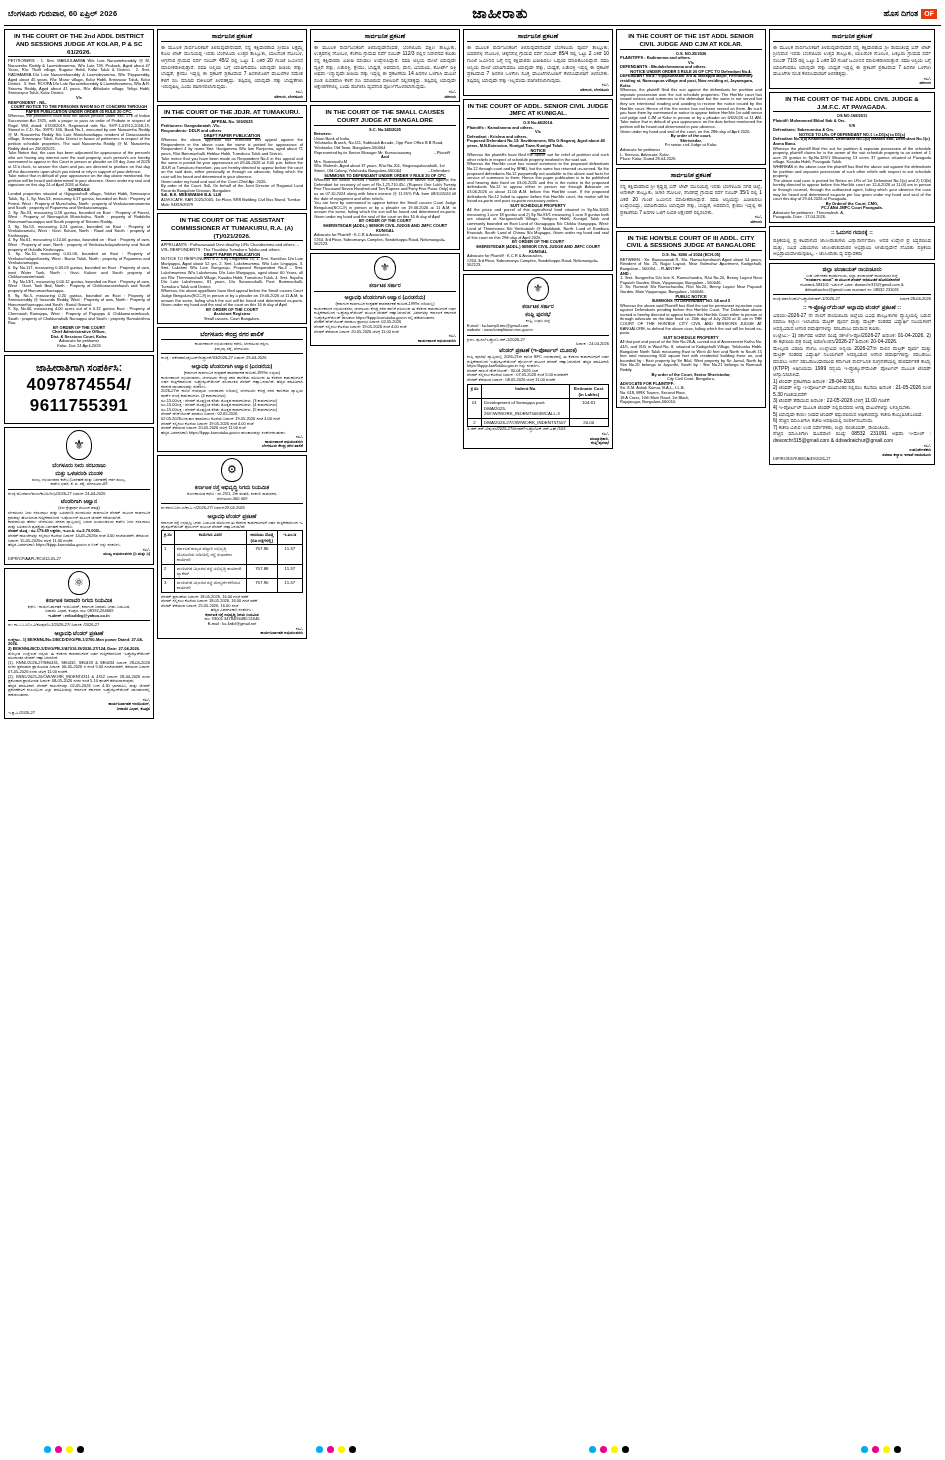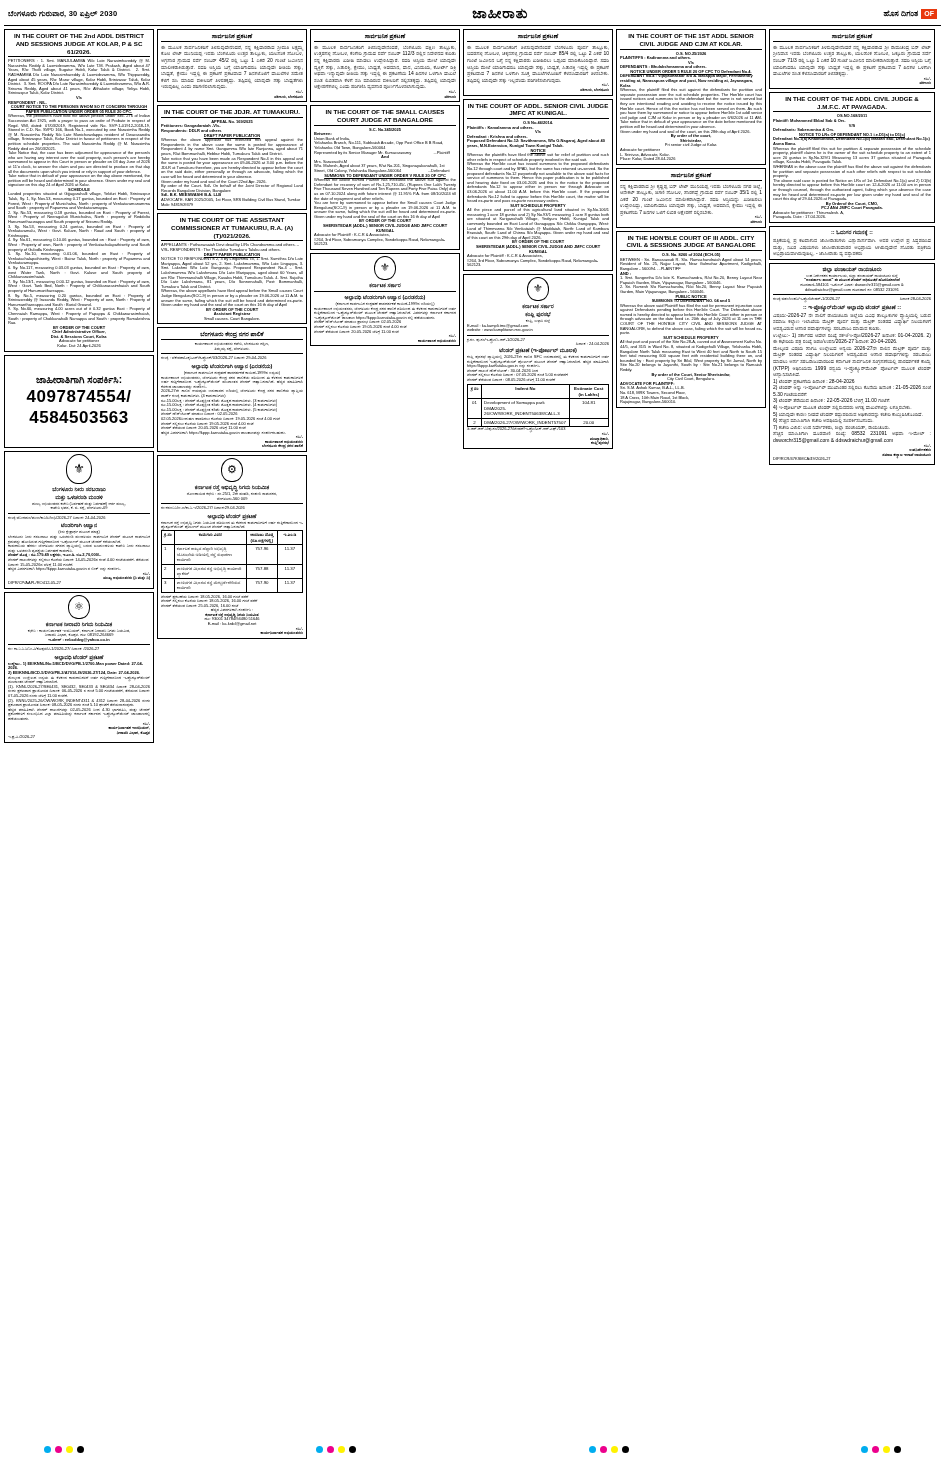--- a/index.html
+++ b/index.html
@@ -48,21 +48,21 @@
   .hd2 { text-align:center; font-weight:bold; font-size:5.6px; margin-bottom:1px; }
   .ctr { text-align:center; }
   .bold { font-weight:bold; }
   .ul { text-decoration:underline; }
   .just { text-align:justify; }
   .xtiny { font-size:4.0px; line-height:1.15; }
   .rule { border-top:0.8px solid #000; margin:2px 0; }
 
   
   .promo {
-    border:1.2px solid #000; text-align:center; padding:18px 2px;
+    border:1.2px solid #000; text-align:center; padding:6px 2px;
     font-weight:bold;
   }
   .promo .l1 { font-size:10px; }
   .promo .l2 { font-size:17px; letter-spacing:.5px; }
 
   
   .emblem {
     width:26px; height:30px; margin:0 auto 2px auto;
     border:0.8px solid #000; border-radius:50% 50% 45% 45%;
     display:flex; align-items:center; justify-content:center;
@@ -77,21 +77,21 @@
   .dot { width:7px; height:7px; border-radius:50%; }
   .dots-row { display:flex; justify-content:space-between; padding:0 40px; margin-top:5px; }
   .dotgroup { display:flex; gap:4px; }
 </style>
 </head>
 <body>
 
 <div class="page">
 
   <div class="masthead">
-    <div class="mast-left">ಬೆಂಗಳೂರು  ಗುರುವಾರ, 30 ಏಪ್ರಿಲ್ 2030</div>
+    <div class="mast-left">ಬೆಂಗಳೂರು  ಗುರುವಾರ, 60 ಏಪ್ರಿಲ್ 2026</div>
     <div class="mast-center">ಜಾಹೀರಾತು</div>
     <div class="mast-right">
       <span>ಹೊಸ ದಿಗಂತ</span>
       <span class="of-badge">OF</span>
     </div>
   </div>
 
   <div class="grid">
 
     <div class="col c1">
@@ -118,21 +118,21 @@
         <div class="xtiny ctr bold">BY ORDER OF THE COURT</div>
         <div class="xtiny ctr bold">Chief Administrative Officer,</div>
         <div class="xtiny ctr bold">Dist. &amp; Sessions Court, Kolar.</div>
         <div class="xtiny ctr">Advocate for petitioner</div>
         <div class="xtiny ctr">Kolar. Dat: 24 April-2026</div>
       </div>
 
       <div class="promo">
         <div class="l1">ಜಾಹೀರಾತಿಗಾಗಿ ಸಂಪರ್ಕಿಸಿ:</div>
         <div class="l2">4097874554/</div>
-        <div class="l2">4584503563</div>
+        <div class="l2">9611755391</div>
       </div>
 
       <div class="box">
         <div class="emblem">⚜</div>
         <div class="hd2">ಬೆಂಗಳೂರು ನೀರು ಸರಬರಾಜು</div>
         <div class="hd2">ಮತ್ತು ಒಳಚರಂಡಿ ಮಂಡಳಿ</div>
         <div class="xtiny ctr">ಮುಖ್ಯ ಅಭಿಯಂತರರ ಕಚೇರಿ (ನಿರ್ವಹಣೆ ಮತ್ತು ನಿರ್ವಹಣೆ) ಆರ್ನ ಮುಖ್ಯ,</div>
         <div class="xtiny ctr">ಕಾವೇರಿ ಭವನ, ಕೆ. ಜಿ. ರಸ್ತೆ, ಬೆಂಗಳೂರು-09</div>
         <div class="rule"></div>
         <div class="xtiny">ಸಂಖ್ಯೆ:ಬೆನೀಸಮಂ/ಮುಅ/ಕಾನಿ/ಟಿ/ಅಧಿ/2026-27  ದಿನಾಂಕ: 24-04-2026</div>

